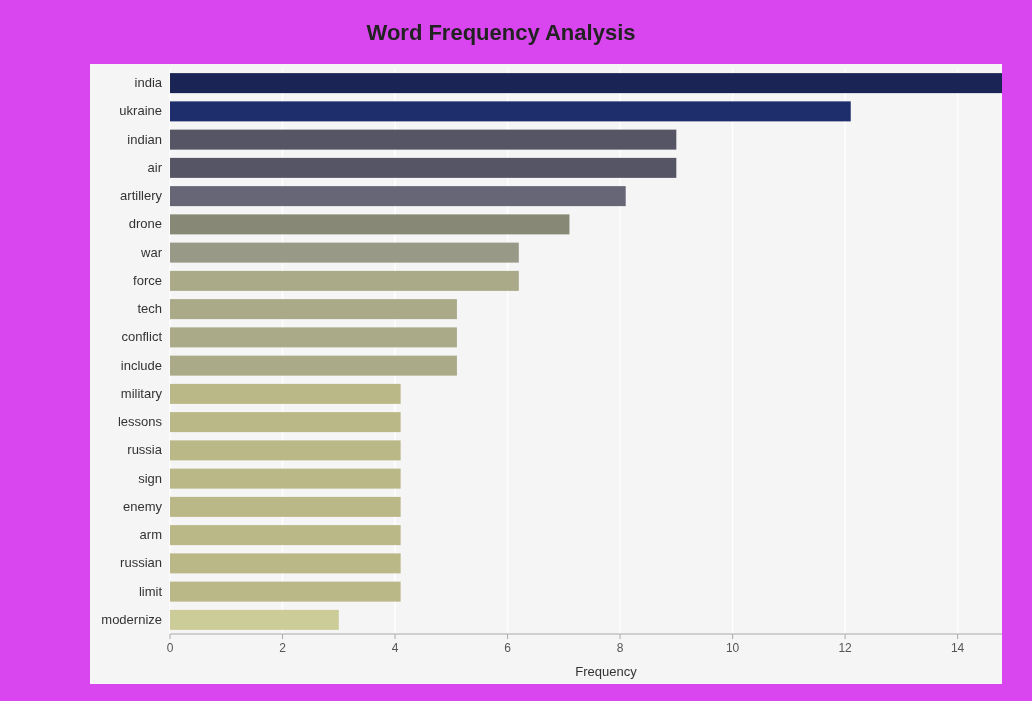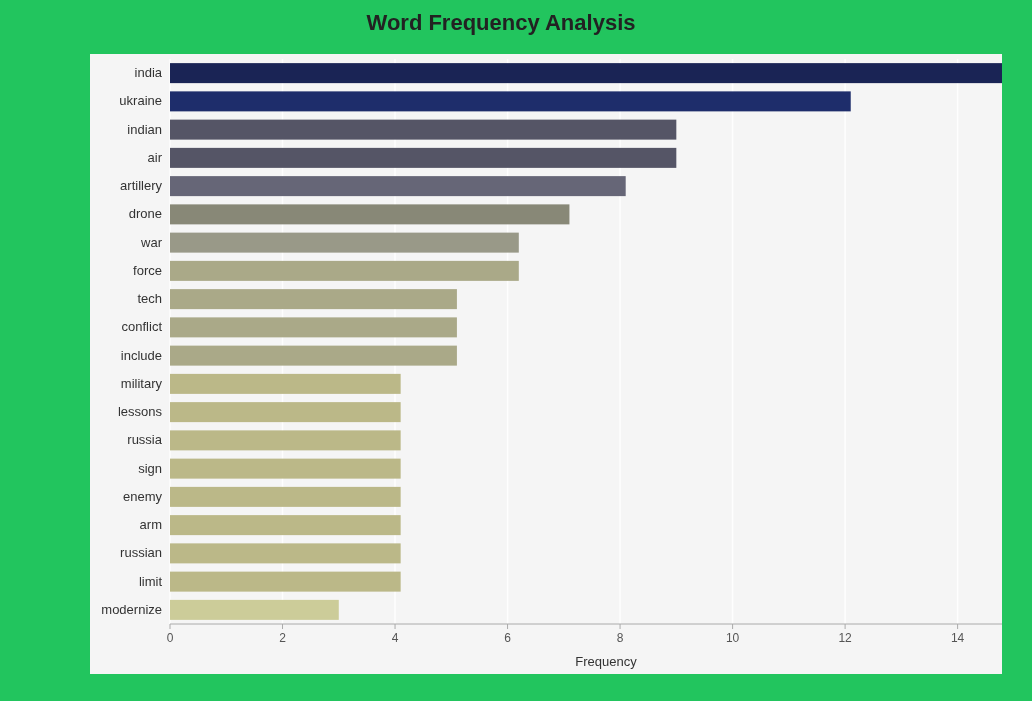--- a/index.html
+++ b/index.html
@@ -6,24 +6,24 @@
     body {
       background: #f5f5f5;
       font-family: Arial, sans-serif;
       width: 1032px;
       height: 701px;
       display: flex;
       align-items: center;
       justify-content: center;
     }
     .chart-container {
-      background: #22c55e;
+      background: #d946ef;
       width: 1032px;
       height: 701px;
-      padding: 10px 30px 60px 90px;
+      padding: 20px 30px 60px 90px;
       position: relative;
     }
     .chart-title {
       text-align: center;
       font-size: 22px;
       font-weight: bold;
       color: #222;
       margin-bottom: 18px;
       margin-left: -90px;
       padding-right: 0;

